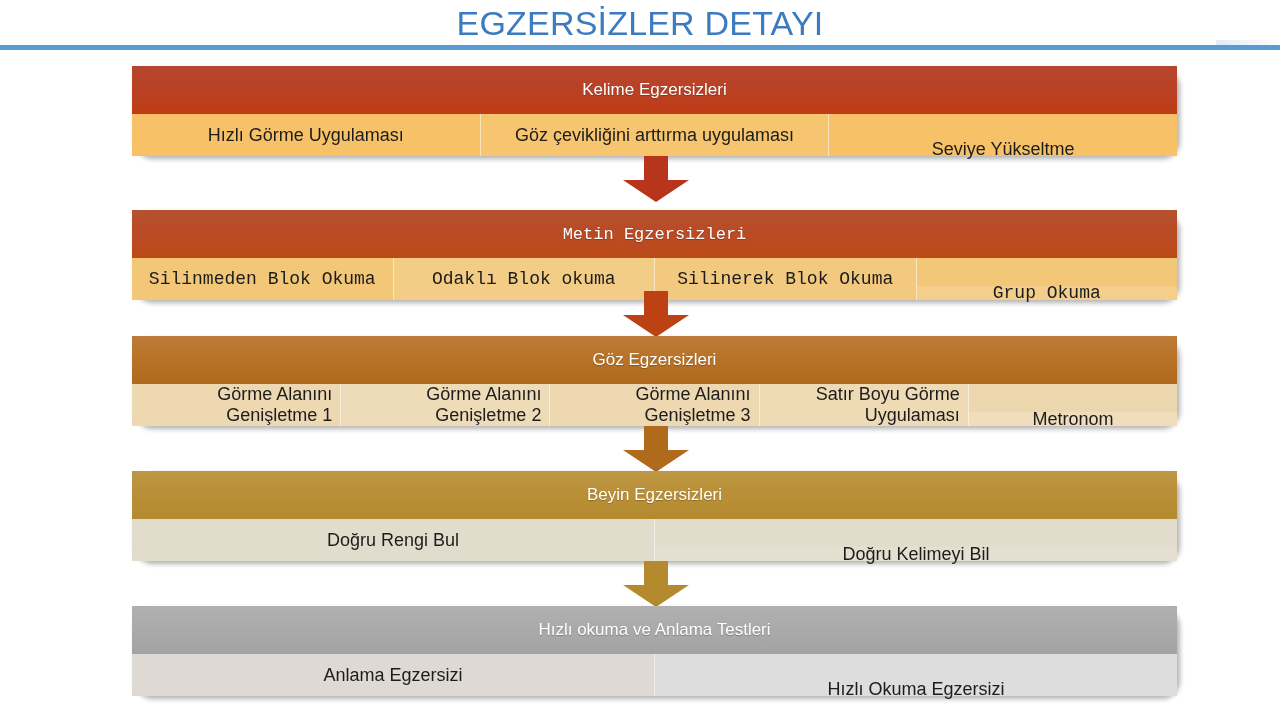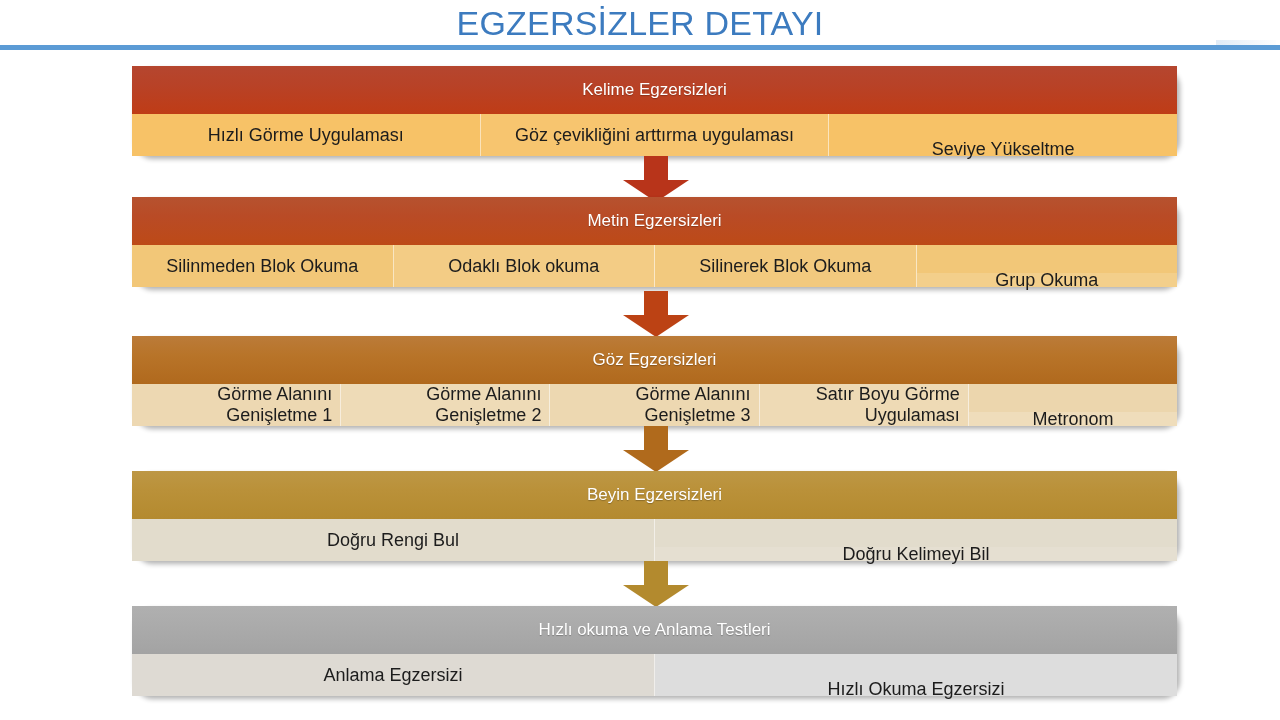--- a/index.html
+++ b/index.html
@@ -105,21 +105,21 @@
   .arrow {
     position: absolute;
     left: 622px;
     width: 68px;
     height: 47px;
   }
   .arrow svg { display: block; width: 68px; height: 47px; }
 
   
   .b0 { top: 16px; }
-  .b1 { top: 147px; }
+  .b1 { top: 160px; font-family: Liberation Mono, monospace; }
   .b2 { top: 286px; }
   .b3 { top: 421px; }
   .b4 { top: 556px; }
 
   .a0 { top: 106px; }
   .a1 { top: 241px; }
   .a2 { top: 376px; }
   .a3 { top: 511px; }
 </style>
 </head>

